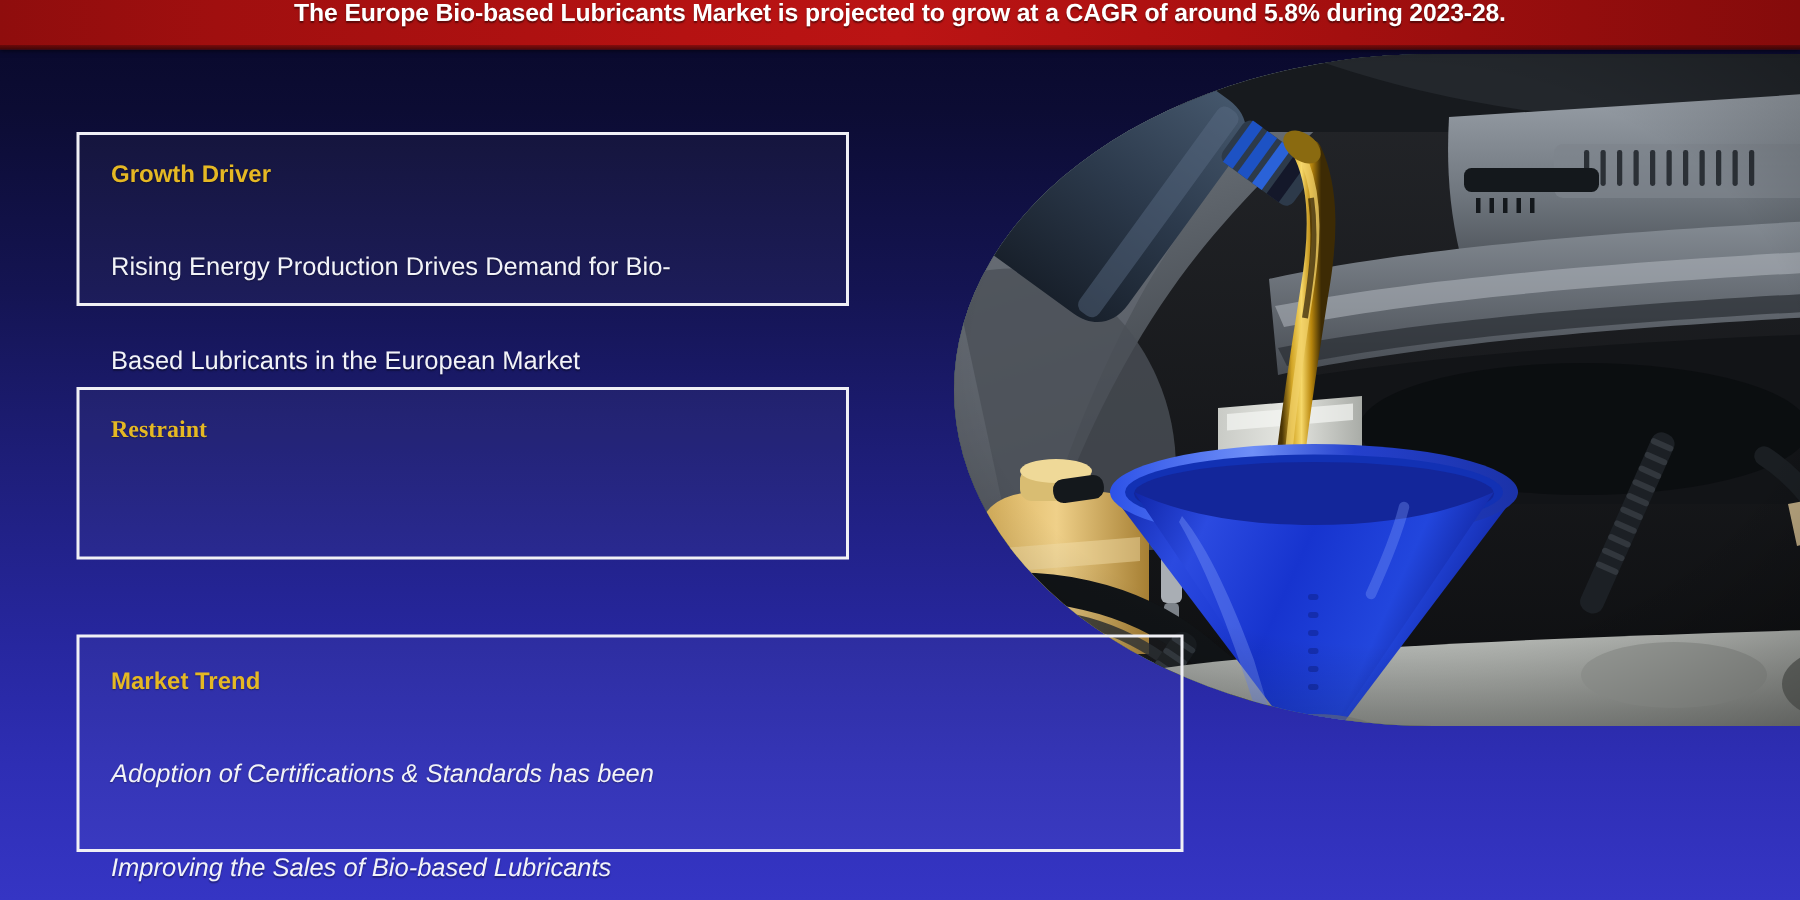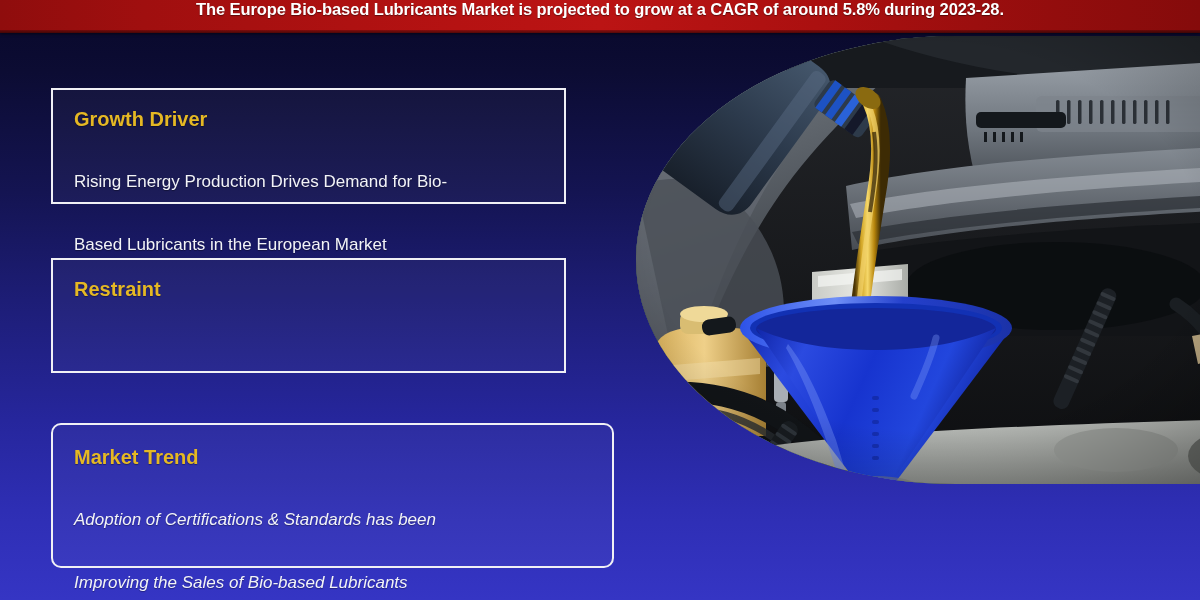--- a/index.html
+++ b/index.html
@@ -50,29 +50,29 @@
 
   
   .infobox{
     position:absolute;
     border:2px solid #f0f0f5;
     box-sizing:border-box;
     background:rgba(255,255,255,0.035);
     z-index:20;
   }
   #box-growth  {left:51px; top:88px;  width:515px; height:116px;}
-  #box-restraint{left:51px; top:258px; width:515px; height:115px;}
-  #box-trend   {left:51px; top:423px; width:563px; height:145px;border-radius:10px;}
+  #box-restraint{left:51px; top:258px; width:515px; height:115px;font-family:Liberation Serif, serif;}
+  #box-trend   {left:51px; top:423px; width:738px; height:145px;}
 
   .box-inner{padding:19px 0 0 21px;}
   #box-trend .box-inner{padding-top:22px;}
 
   .box-title{
     color:#e5b824;
-    font-size:20px;font-weight:bold;
+    font-size:16px;font-weight:bold;
     line-height:1.05;
     margin:0 0 5px 0;
     text-shadow:0 1px 1px rgba(0,0,0,.35);
   }
   .box-body{
     color:#f2f3f8;
     font-size:17px;
     line-height:1.38;
     margin:0;
     max-width:480px;

